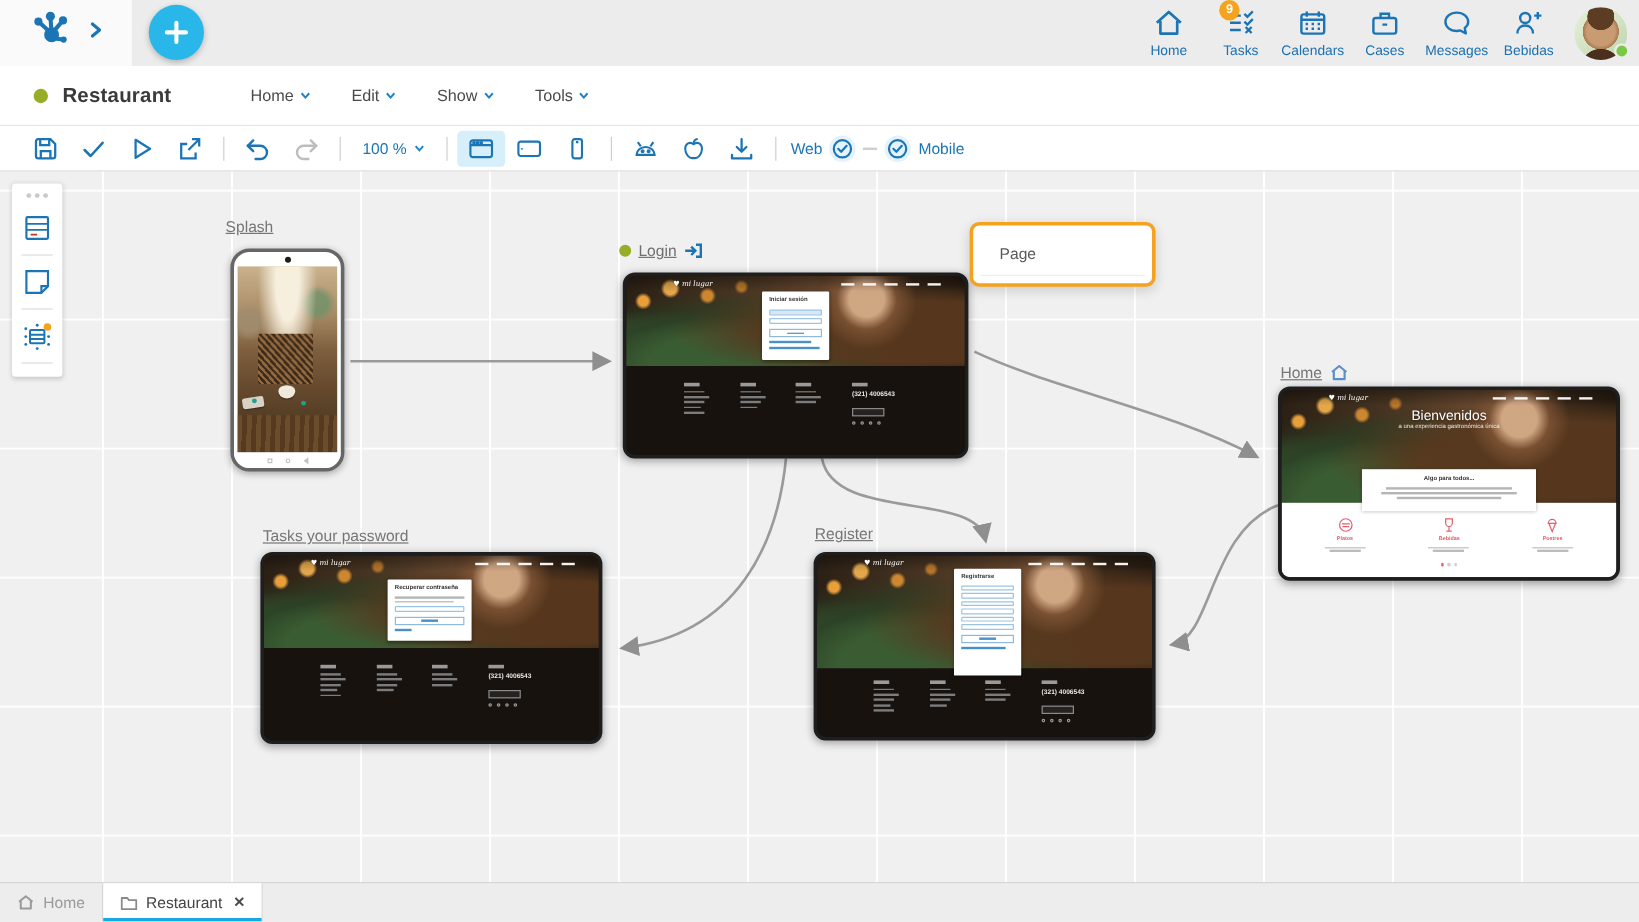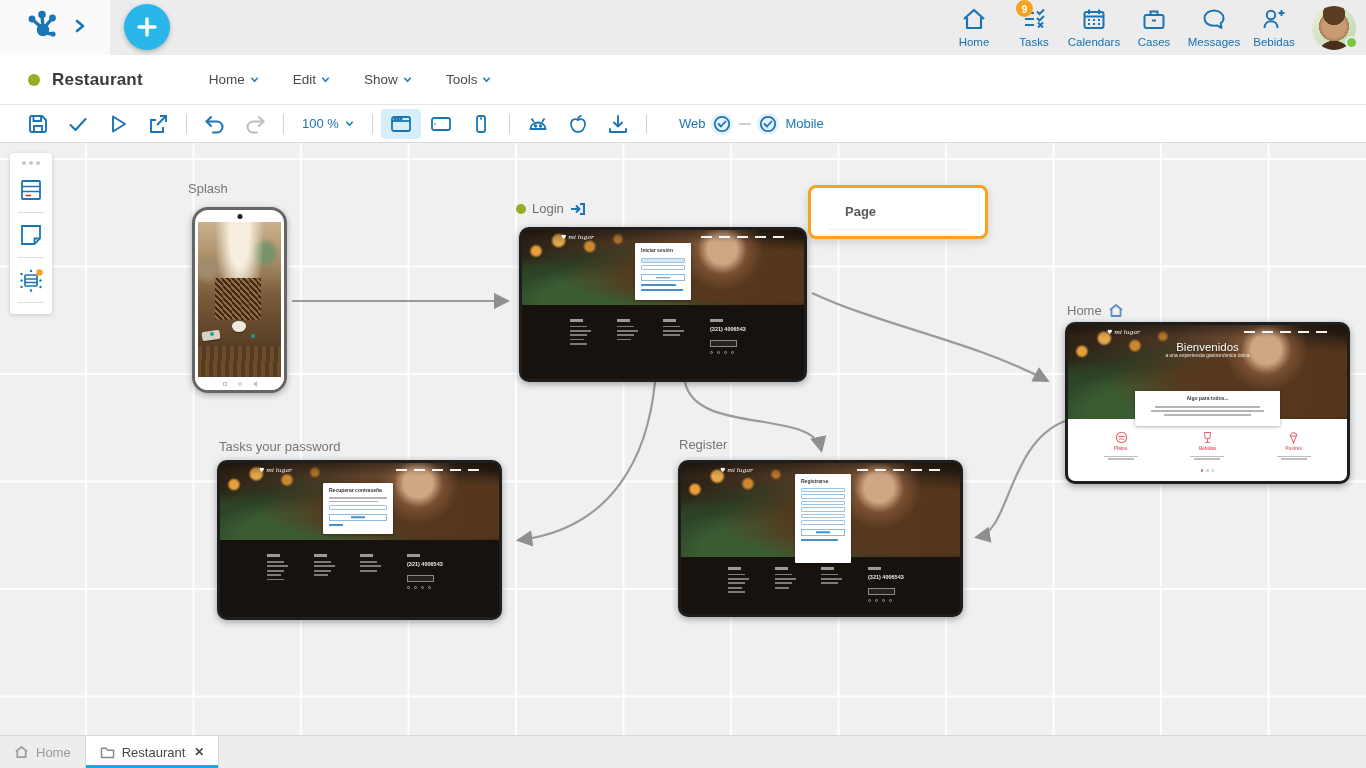--- a/index.html
+++ b/index.html
@@ -42,21 +42,21 @@
 
   
   .toolbar { position:relative; width:100%; height:38px; background:#fff;
     border-bottom:1px solid #d8d8d8; display:flex; align-items:center; }
   .tool-btn { width:40px; height:30px; display:flex; align-items:center; justify-content:center;
     cursor:pointer; border-radius:4px; }
   .tool-btn.active { background:#d6effa; }
   .tsep { width:1px; height:20px; background:#cfcfcf; margin:0 8px; }
   .zoom-ctl { display:flex; align-items:center; gap:6px; margin:0 10px; cursor:pointer;
     font-size:13px; color:#1b75b5; }
-  .toggle-grp { display:flex; align-items:center; gap:6px; margin-left:24px; font-size:13px; color:#1b75b5; }
+  .toggle-grp { display:flex; align-items:center; gap:6px; margin-left:4px; font-size:13px; color:#1b75b5; }
   .chk-circle { width:22px; height:22px; border-radius:50%; background:#e4f2fb;
     display:flex; align-items:center; justify-content:center; }
   .toggle-link { width:12px; height:2px; background:#cfcfcf; }
 
   
   .canvas { position:relative; width:1366px; height:592px; overflow:hidden; background:#f0f0f0;
     background-image:
       linear-gradient(rgba(255,255,255,.9) 2px, rgba(0,0,0,0) 2px),
       linear-gradient(90deg, rgba(255,255,255,.9) 2px, rgba(0,0,0,0) 2px);
     background-size:107.5px 107.5px; background-position:85px 15px; }
@@ -65,21 +65,21 @@
   .toolbox { position:absolute; left:10px; top:10px; width:42px; background:#fff; border-radius:3px;
     box-shadow:0 1px 4px rgba(0,0,0,.18); padding:4px 0 6px; display:flex; flex-direction:column;
     align-items:center; }
   .tb-handle { display:flex; gap:3px; padding:4px 0 8px; cursor:grab; }
   .tb-handle i { width:4px; height:4px; border-radius:50%; background:#c9c9c9; }
   .tbx-btn { width:34px; height:34px; display:flex; align-items:center; justify-content:center;
     cursor:pointer; }
   .tbx-sep { width:26px; height:1px; background:#dcdcdc; margin:5px 0; }
 
   .scr-label { position:absolute; font-size:13px; color:#767676; display:flex; align-items:center;
-    gap:6px; cursor:pointer; white-space:nowrap; }
+    gap:6px; cursor:pointer; white-space:nowrap;text-decoration:underline; }
   .start-dot { width:10px; height:10px; border-radius:50%; background:#97ad27; }
 
   
   .phone-frame { position:absolute; border:3px solid #666; border-radius:16px; background:#fff;
     box-shadow:0 2px 6px rgba(0,0,0,.3); overflow:hidden; cursor:pointer; }
   .cam-dot { position:absolute; top:4px; left:50%; transform:translateX(-50%); width:5px; height:5px;
     border-radius:50%; background:#1d1d1d; z-index:3; }
   .splash-photo { position:absolute; left:3px; right:3px; top:12px; bottom:13px; overflow:hidden;
     background:
       radial-gradient(ellipse at 50% 8%, #f7efdd 0 16%, rgba(247,239,221,0) 42%),
@@ -164,22 +164,22 @@
   .feat { width:20%; display:flex; flex-direction:column; align-items:center; }
   .feat-name { width:200%; text-align:center; font-size:10px; font-weight:bold; color:#e2606e;
     transform:scale(.45); margin-top:-1px; white-space:nowrap; }
   .feat-line { width:34px; height:1.4px; background:#bdbdbd; margin-top:1.5px; }
   .feat-line + .feat-line { width:26px; }
   .dots { position:absolute; left:0; bottom:6%; width:100%; display:flex; justify-content:center; gap:3px; }
   .dots i { width:2.5px; height:2.5px; border-radius:50%; background:#cfcfcf; }
   .dots i:first-child { background:#e2606e; }
 
   
-  .ctx-menu { position:absolute; width:180px; background:#fff; border:3px solid #f5a21f;
-    border-radius:8px; box-shadow:0 3px 10px rgba(0,0,0,.15); padding:6px 16px; z-index:20;font-weight:bold; }
+  .ctx-menu { position:absolute; width:155px; background:#fff; border:3px solid #f5a21f;
+    border-radius:8px; box-shadow:0 3px 10px rgba(0,0,0,.15); padding:6px 4px; z-index:20; }
   .ctx-item { height:35px; display:flex; align-items:center; padding:0 18px; font-size:13px;
     color:#5a5a5a; cursor:pointer; }
   .ctx-item .sc { margin-left:auto; color:#bdbdbd; }
   .ctx-sep { height:1px; background:#eee; margin:0 2px; }
 
   
   .tabbar { position:relative; width:100%; height:33px; background:#ededed;
     border-top:1px solid #d6d6d6; display:flex; }
   .tab { height:100%; display:flex; align-items:center; gap:7px; padding:0 14px; font-size:13px;
     color:#9a9a9a; cursor:pointer; position:relative; }

